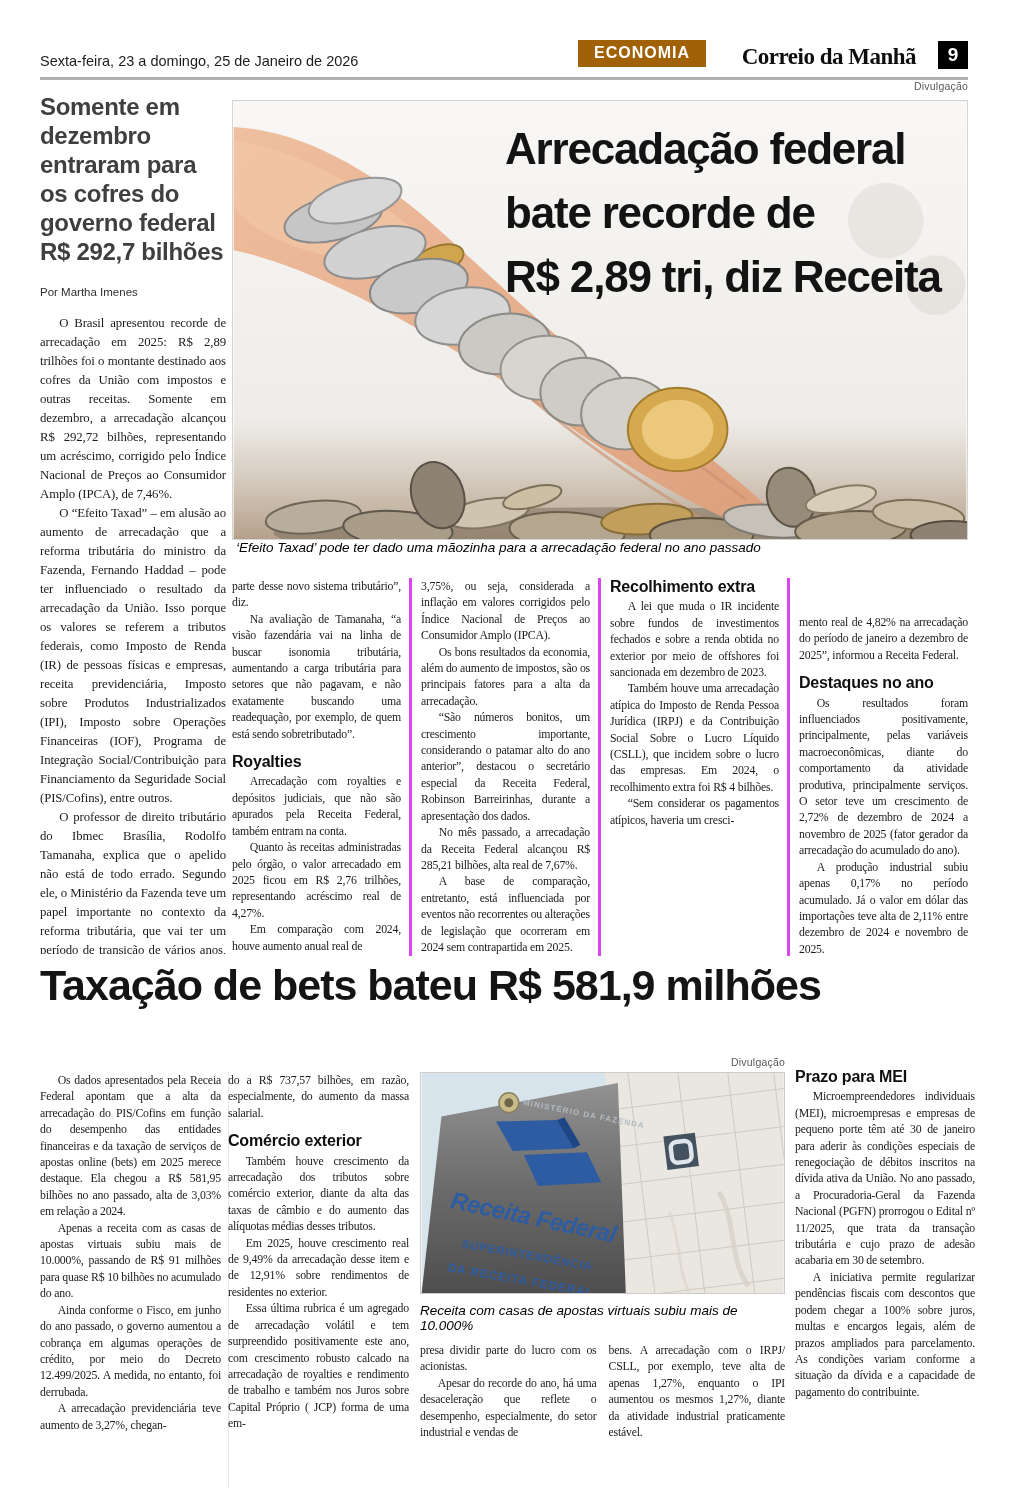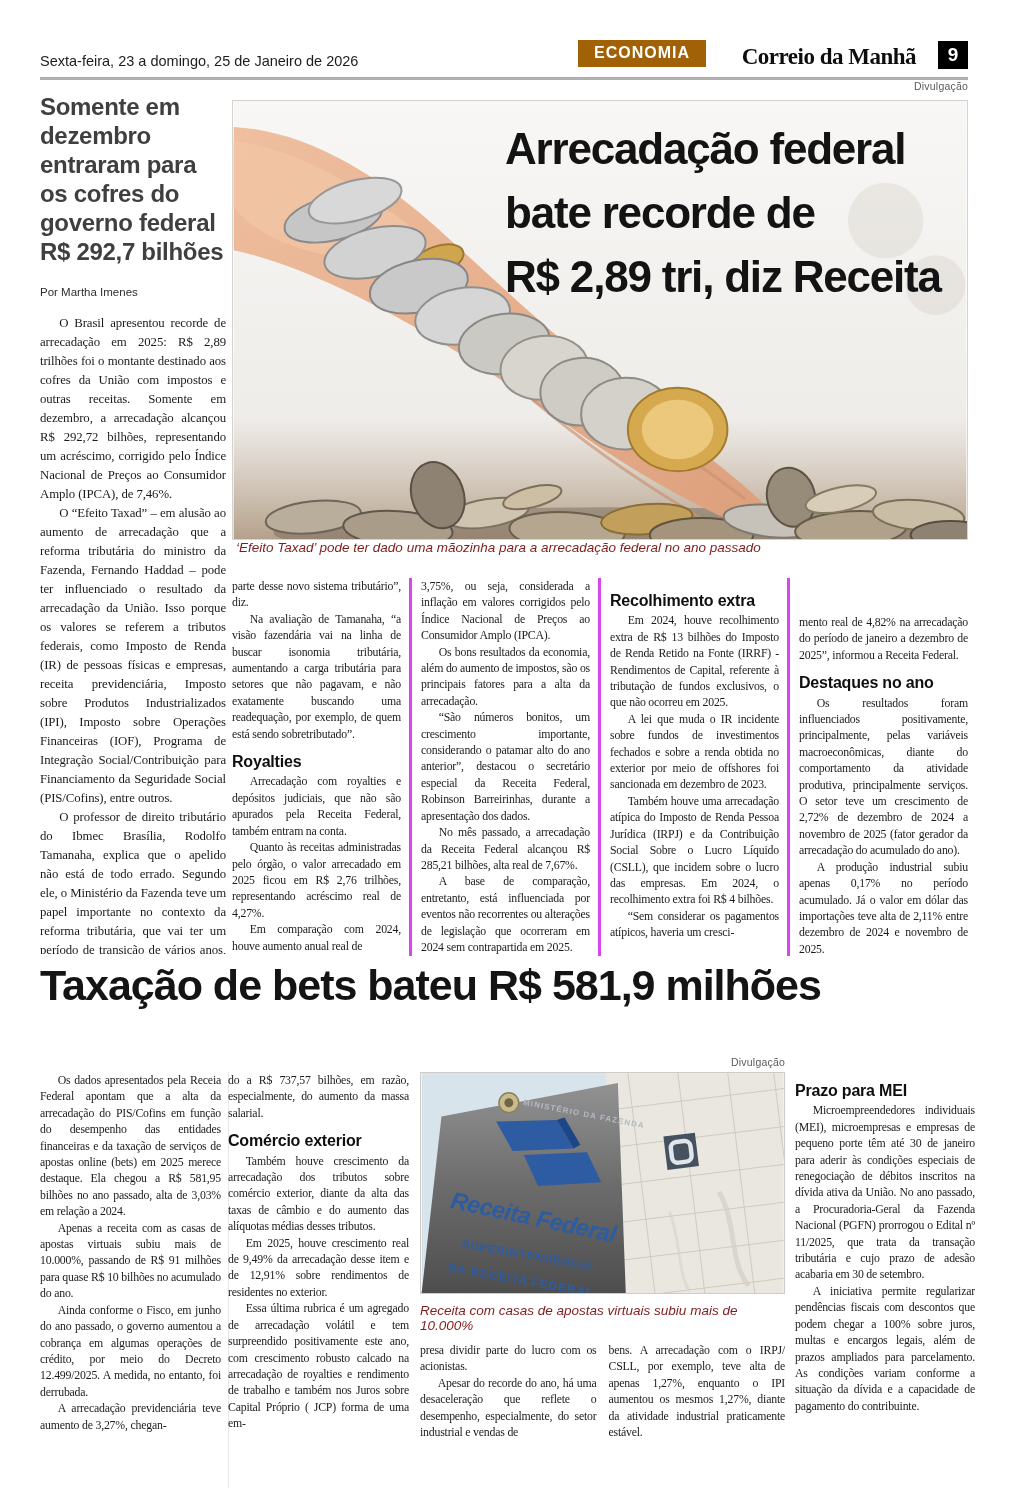--- a/index.html
+++ b/index.html
@@ -22,34 +22,34 @@
   .credit1 { position:absolute; right:42px; top:80px; }
   .credit2 { position:absolute; left:420px; width:365px; top:1056px; text-align:right; }
 
   
   .bodytext { font-family:"Liberation Serif", serif; color:#1b1b1b; }
   .bodytext p.para { margin:0; text-indent:1.5em; text-align:justify; }
   .cont p.para:first-child { text-indent:0; }
   .small-body { font-size:11.8px; line-height:16.4px; letter-spacing:-0.2px; }
   .subhead { font-family:"Liberation Sans", sans-serif; font-weight:bold; font-size:16px;
     color:#0f0f0f; letter-spacing:-0.2px; margin:12px 0 3px; }
-  .subhead.first { margin-top:15px; }
+  .subhead.first { margin-top:1px; }
 
   
   .sidebar { position:absolute; left:40px; top:92px; width:186px; height:862px; overflow:hidden; }
   .sidebar-headline { font-size:24px; line-height:29px; color:#3f3f3f; font-weight:bold;
     letter-spacing:-0.3px; }
   .byline { font-size:11.5px; color:#2f2f2f; margin-top:20px; }
   .sidebar-body { margin-top:16px; font-size:12.8px; line-height:19px; letter-spacing:-0.1px; }
 
   .main-photo { position:absolute; left:232px; top:100px; width:736px; height:440px;
     border:1px solid #d6d3cf; box-sizing:border-box; overflow:hidden; }
   .main-headline { position:absolute; left:504px; top:108px; width:470px; font-weight:bold;
     font-size:44px; line-height:64px; letter-spacing:-1.2px; color:#131313; }
-  .caption { font-style:italic; font-size:13.5px; color:#7f1d1d; letter-spacing:0; }
+  .caption { font-style:italic; font-size:13.5px; color:#000000; letter-spacing:0; }
   .caption1 { position:absolute; left:236px; top:540px; width:730px; }
 
   .cols4 { position:absolute; left:232px; top:578px; width:736px; height:378px; overflow:hidden;
     display:flex; gap:9px; }
   .cols4 .col { flex:1 1 0; padding-right:8px; border-right:3px solid #d946ef; }
   .cols4 .col:last-child { border-right:none; padding-right:0;margin-top:36px; }
 
   
   .headline2 { position:absolute; left:40px; top:960px; width:930px; font-weight:bold;
     font-size:43px; line-height:50px; letter-spacing:-1px; color:#141414; }
@@ -179,21 +179,20 @@
         <p class="para">3,75%, ou seja, considerada a inflação em valores corrigidos pelo Índice Nacional de Preços ao Consumidor Amplo (IPCA).</p>
         <p class="para">Os bons resultados da economia, além do aumento de impostos, são os principais fatores para a alta da arrecadação.</p>
         <p class="para">“São números bonitos, um crescimento importante, considerando o patamar alto do ano anterior”, destacou o secretário especial da Receita Federal, Robinson Barreirinhas, durante a apresentação dos dados.</p>
         <p class="para">No mês passado, a arrecadação da Receita Federal alcançou R$ 285,21 bilhões, alta real de 7,67%.</p>
         <p class="para">A base de comparação, entretanto, está influenciada por eventos não recorrentes ou alterações de legislação que ocorreram em 2024 sem contrapartida em 2025.</p>
       </div>
   </div>
   <div class="col">
     <div class="subhead first">Recolhimento extra</div>
     <div>
-        <p class="para">Em 2024, houve recolhimento extra de R$ 13 bilhões do Imposto de Renda Retido na Fonte (IRRF) - Rendimentos de Capital, referente à tributação de fundos exclusivos, o que não ocorreu em 2025.</p>
         <p class="para">A lei que muda o IR incidente sobre fundos de investimentos fechados e sobre a renda obtida no exterior por meio de offshores foi sancionada em dezembro de 2023.</p>
         <p class="para">Também houve uma arrecadação atípica do Imposto de Renda Pessoa Jurídica (IRPJ) e da Contribuição Social Sobre o Lucro Líquido (CSLL), que incidem sobre o lucro das empresas. Em 2024, o recolhimento extra foi R$ 4 bilhões.</p>
         <p class="para">“Sem considerar os pagamentos atípicos, haveria um cresci-</p>
       </div>
   </div>
   <div class="col">
     <div class="cont">
         <p class="para">mento real de 4,82% na arrecadação do período de janeiro a dezembro de 2025”, informou a Receita Federal.</p>
       </div>
     <div class="subhead">Destaques no ano</div>

